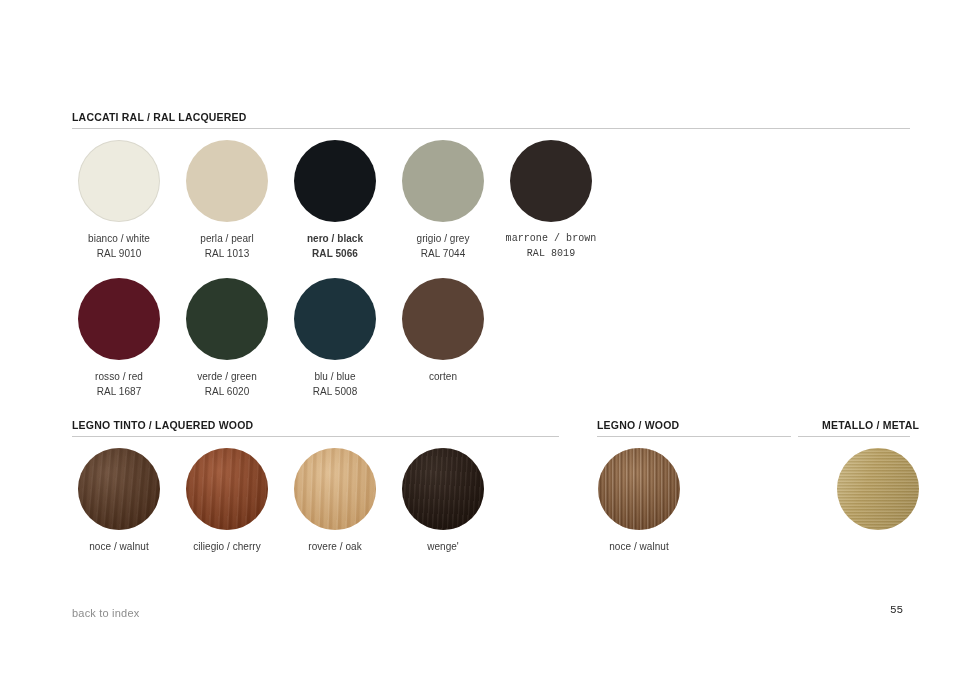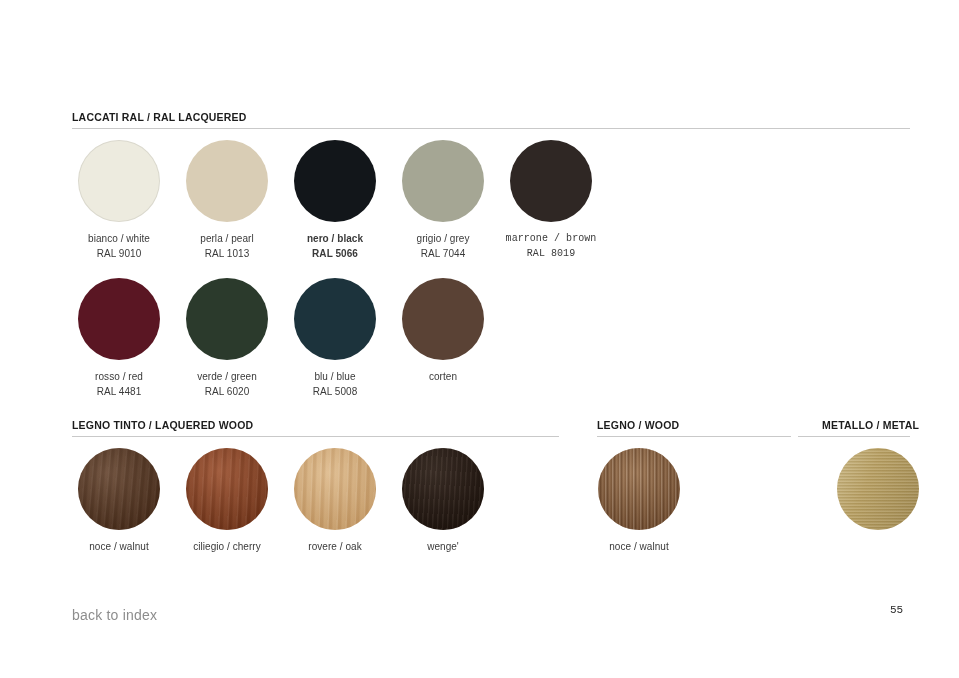--- a/index.html
+++ b/index.html
@@ -67,21 +67,21 @@
     color: #3a3a3a;
     letter-spacing: 0.05px;
   }
   .label .l2 { display: block; }
 
   
   .footer-link {
     position: absolute;
     left: 60px;
     top: 607px;
-    font-size: 14px;
+    font-size: 11px;
     color: #8d8d8d;
     letter-spacing: 0.2px;
   }
   .page-num {
     position: absolute;
     left: 878px;
     top: 604px;
     font-size: 11px;
     color: #2b2b2b;
     font-family: Liberation Mono, monospace;
@@ -132,21 +132,21 @@
     <div class="label">
       <span>marrone / brown</span>
       <span class="l2">RAL 8019</span>
     </div>
   </div>
 
   <div class="swatch" style="left:59px; top:278px;">
     <div class="chip" style="background:#5A1623"></div>
     <div class="label">
       <span>rosso / red</span>
-      <span class="l2">RAL 4481</span>
+      <span class="l2">RAL 1687</span>
     </div>
   </div>
 
   <div class="swatch" style="left:167px; top:278px;">
     <div class="chip" style="background:#2B3A2C"></div>
     <div class="label">
       <span>verde / green</span>
       <span class="l2">RAL 6020</span>
     </div>
   </div>

